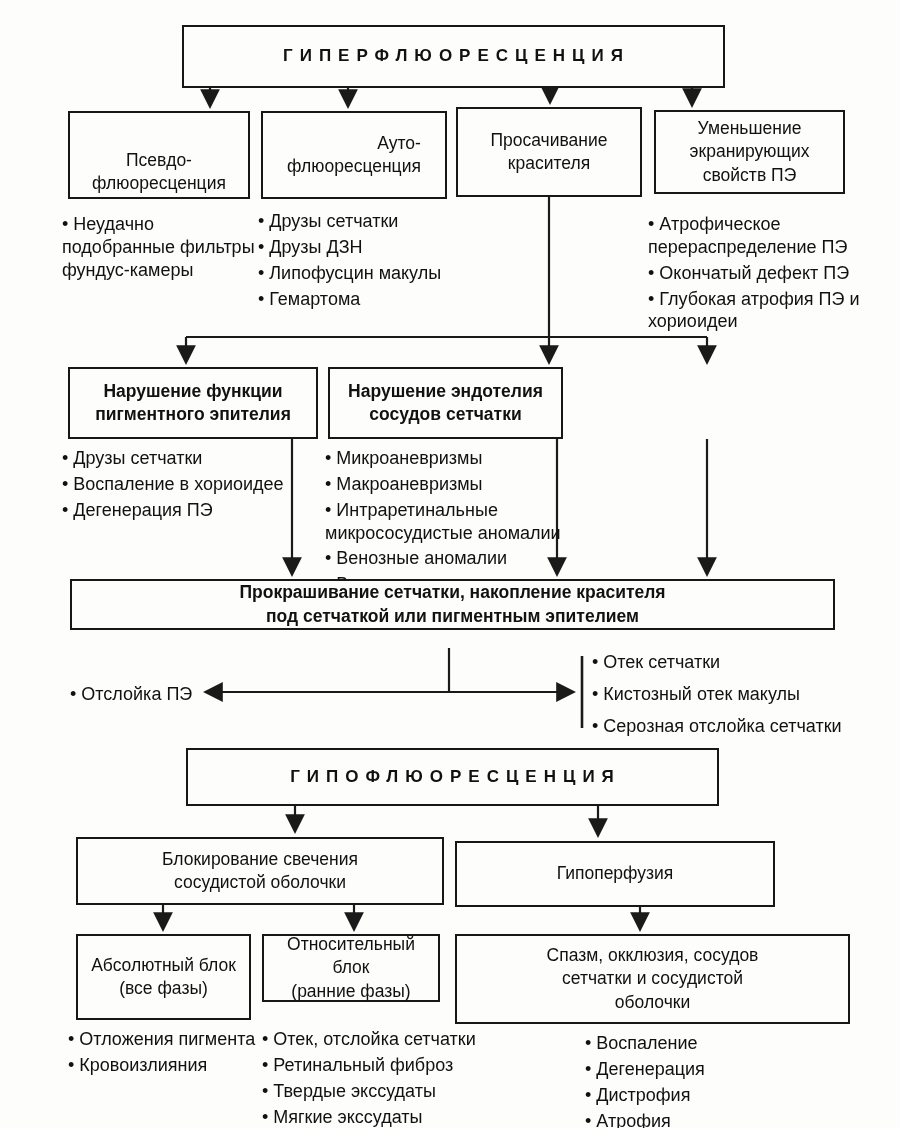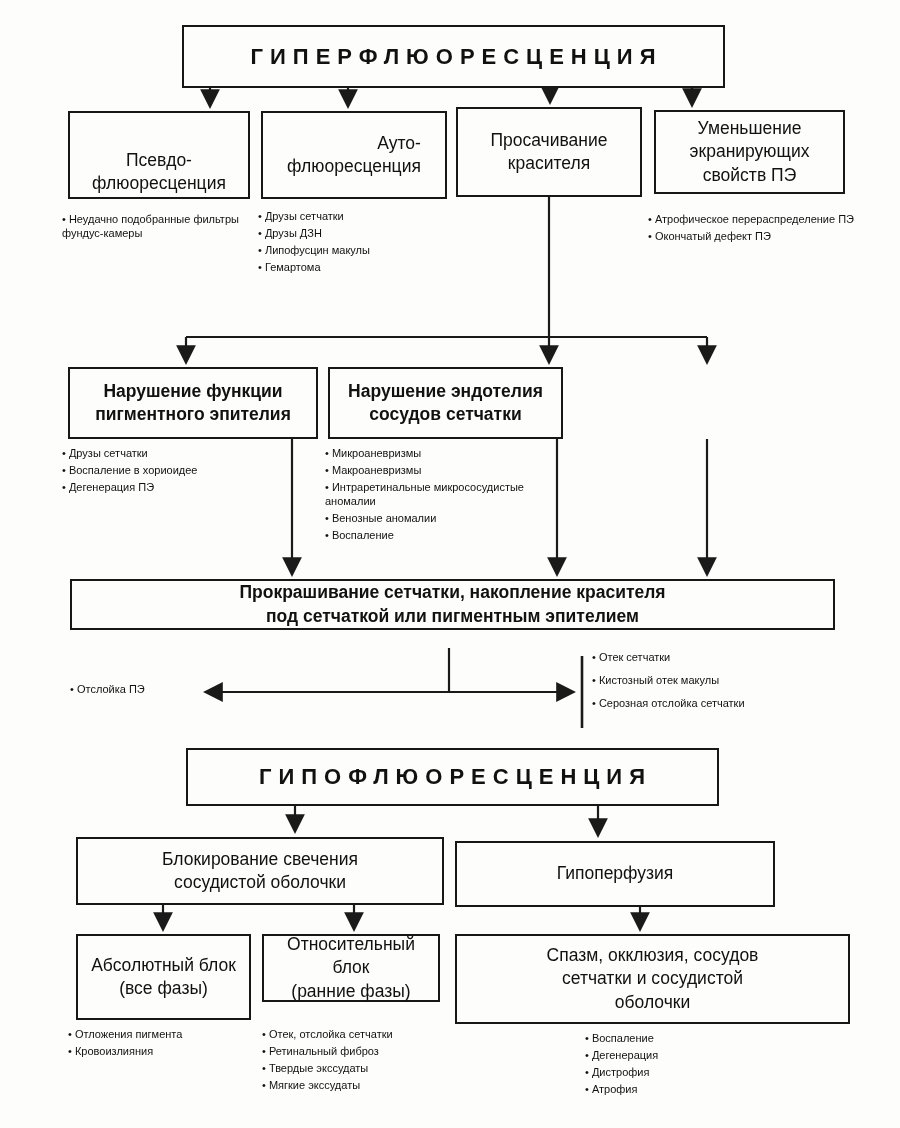--- a/index.html
+++ b/index.html
@@ -31,28 +31,28 @@
     box-sizing: border-box;
   }
   .box .label {
     white-space: pre-line;
     font-size: 17.5px;
     line-height: 1.32;
     padding: 2px 6px;
   }
   .box.title-box .label {
     font-weight: bold;
-    font-size: 22px;
+    font-size: 17px;
     letter-spacing: 7px;
     padding-left: 12px; 
   }
   .box.bold .label { font-weight: bold; }
   .bullets {
     position: absolute;
-    font-size: 11px;
+    font-size: 18px;
     line-height: 1.27;
     text-align: left;
   }
   .bullets .bullet { margin-bottom: 3px; }
   .bullets.spread .bullet { margin-bottom: 9px; }
 </style>
 </head>
 <body>
 
 <div class="page">
@@ -121,20 +121,21 @@
     </div>
   <div class="bullets" style="left:258px; top:210px; width:210px;">
       <div class="bullet">• Друзы сетчатки</div>
       <div class="bullet">• Друзы ДЗН</div>
       <div class="bullet">• Липофусцин макулы</div>
       <div class="bullet">• Гемартома</div>
     </div>
   <div class="bullets" style="left:648px; top:213px; width:218px;">
       <div class="bullet">• Атрофическое перераспределение ПЭ</div>
       <div class="bullet">• Окончатый дефект ПЭ</div>
+      <div class="bullet">• Глубокая атрофия ПЭ и хориоидеи</div>
     </div>
 
   <div class="box bold" style="left:68px; top:367px; width:250px; height:72px;">
     <span class="label">Нарушение функции
 пигментного эпителия</span>
   </div>
   <div class="box bold" style="left:328px; top:367px; width:235px; height:72px;">
     <span class="label">Нарушение эндотелия
 сосудов сетчатки</span>
   </div>

